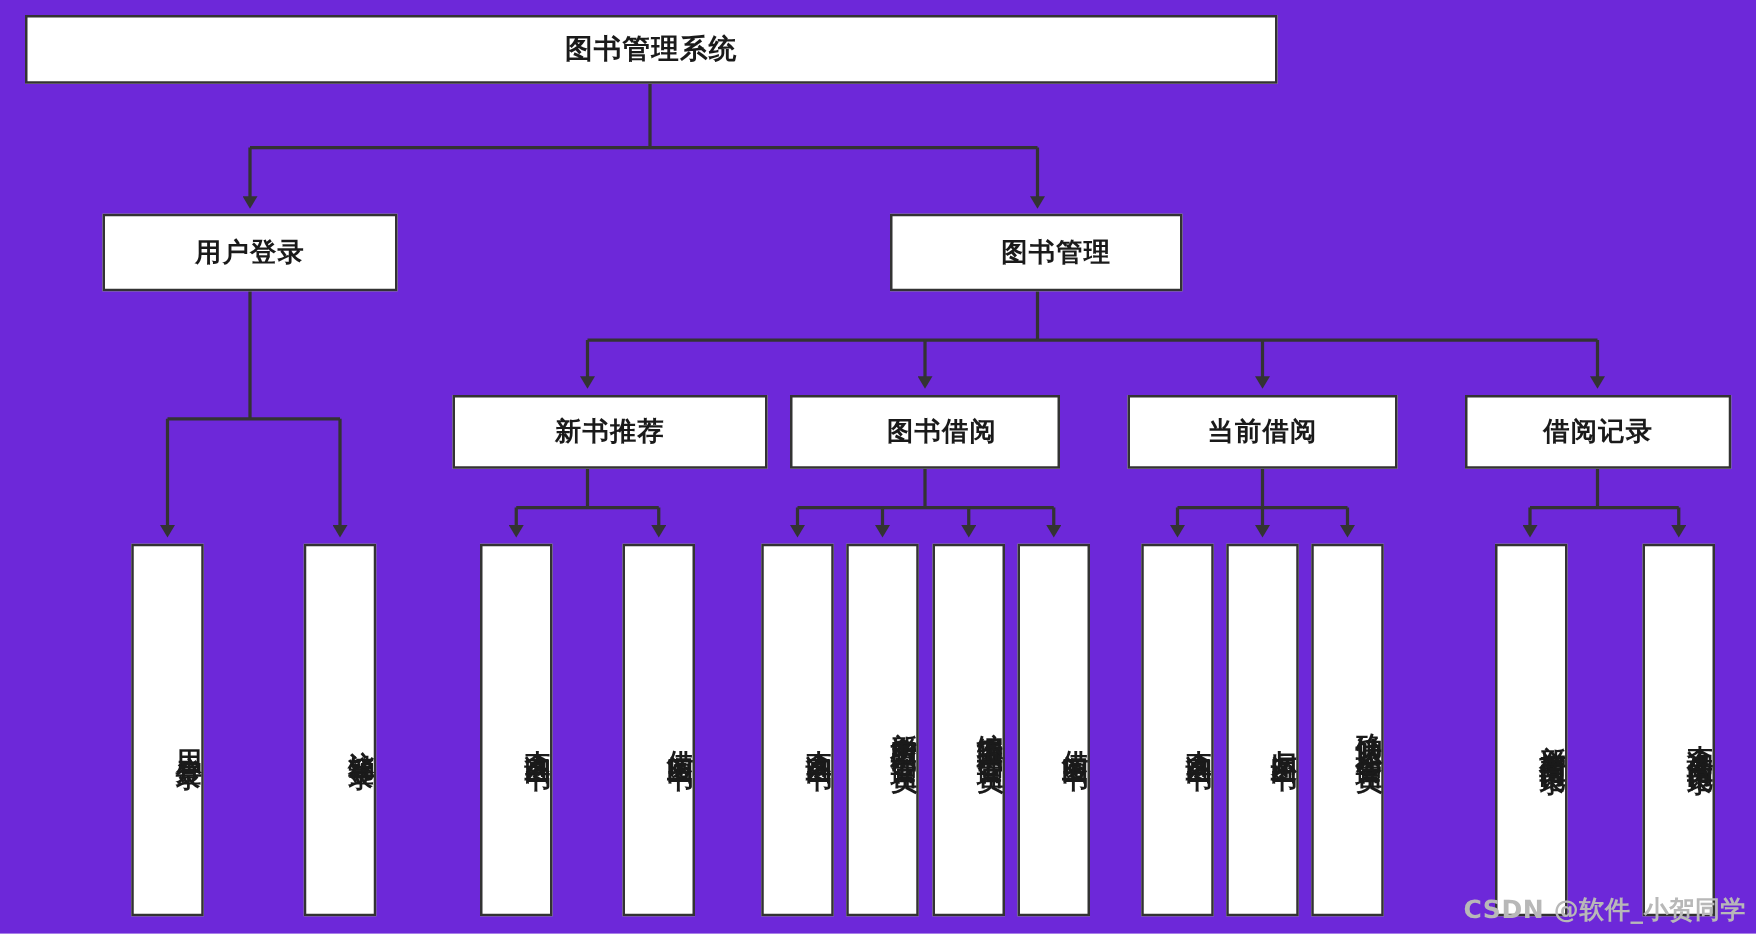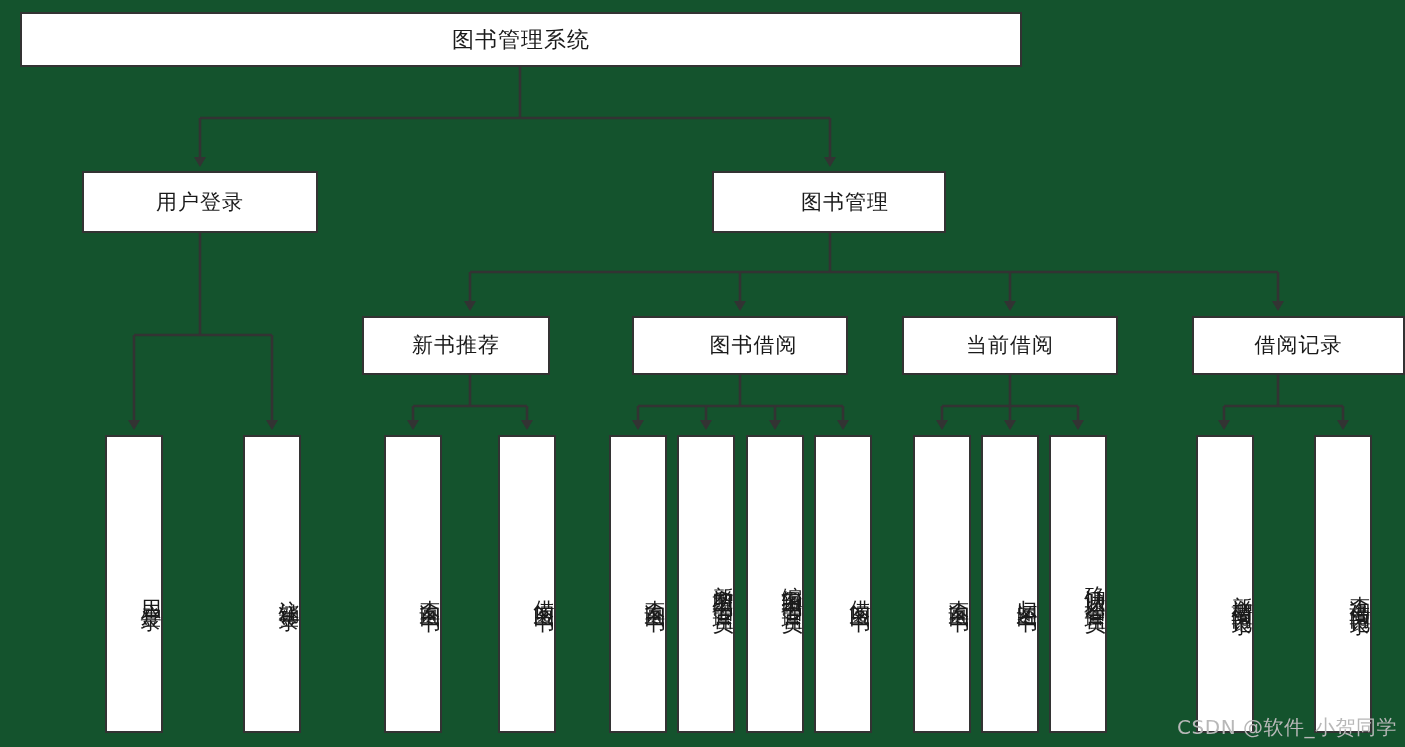--- a/index.html
+++ b/index.html
@@ -8,22 +8,23 @@
     padding: 0;
     background: #ffffff;
   }
   body {
     font-family: "DejaVu Sans", "Liberation Sans", sans-serif;
   }
   #canvas {
     position: relative;
     width: 1405px;
     height: 747px;
-    background: #14532d;
+    background: #6d28d9;
     overflow: hidden;
+    font-weight: bold;
   }
   svg.edges {
     position: absolute;
     left: 0;
     top: 0;
     width: 1405px;
     height: 747px;
     pointer-events: none;
   }
   .node {
@@ -120,24 +121,24 @@
       <path d="M1224,406 L1224,421" marker-end="url(#arrow)"></path>
       <path d="M1343,406 L1343,421" marker-end="url(#arrow)"></path>
     </g>
   </svg>
 
   <div class="node root" style="left:20px; top:12px; width:1002px; height:55px;">图书管理系统</div>
 
   <div class="node" style="left:82px; top:171px; width:236px; height:62px;">用户登录</div>
   <div class="node" style="left:712px; top:171px; width:234px; height:62px;padding-left:32px;">图书管理</div>
 
-  <div class="node" style="left:362px; top:316px; width:188px; height:59px;text-align:center;">新书推荐</div>
+  <div class="node" style="left:362px; top:316px; width:252px; height:59px;text-align:center;">新书推荐</div>
   <div class="node" style="left:632px; top:316px; width:216px; height:59px;padding-left:27px;">图书借阅</div>
   <div class="node" style="left:902px; top:316px; width:216px; height:59px;">当前借阅</div>
-  <div class="node" style="left:1172px; top:316px; width:213px; height:59px;margin-left:20px;">借阅记录</div>
+  <div class="node" style="left:1172px; top:316px; width:213px; height:59px;">借阅记录</div>
 
   <div class="node vertical" style="left:105px; top:435px; width:58px; height:298px;">用户登录</div>
   <div class="node vertical" style="left:243px; top:435px; width:58px; height:298px;">注销登录</div>
 
   <div class="node vertical" style="left:384px; top:435px; width:58px; height:298px;">查询图书</div>
   <div class="node vertical" style="left:498px; top:435px; width:58px; height:298px;">借阅图书</div>
 
   <div class="node vertical" style="left:609px; top:435px; width:58px; height:298px;">查询图书</div>
   <div class="node vertical tall-text" style="left:677px; top:435px; width:58px; height:298px;">新增图书（管理员）</div>
   <div class="node vertical tall-text" style="left:746px; top:435px; width:58px; height:298px;">编辑图书（管理员）</div>

